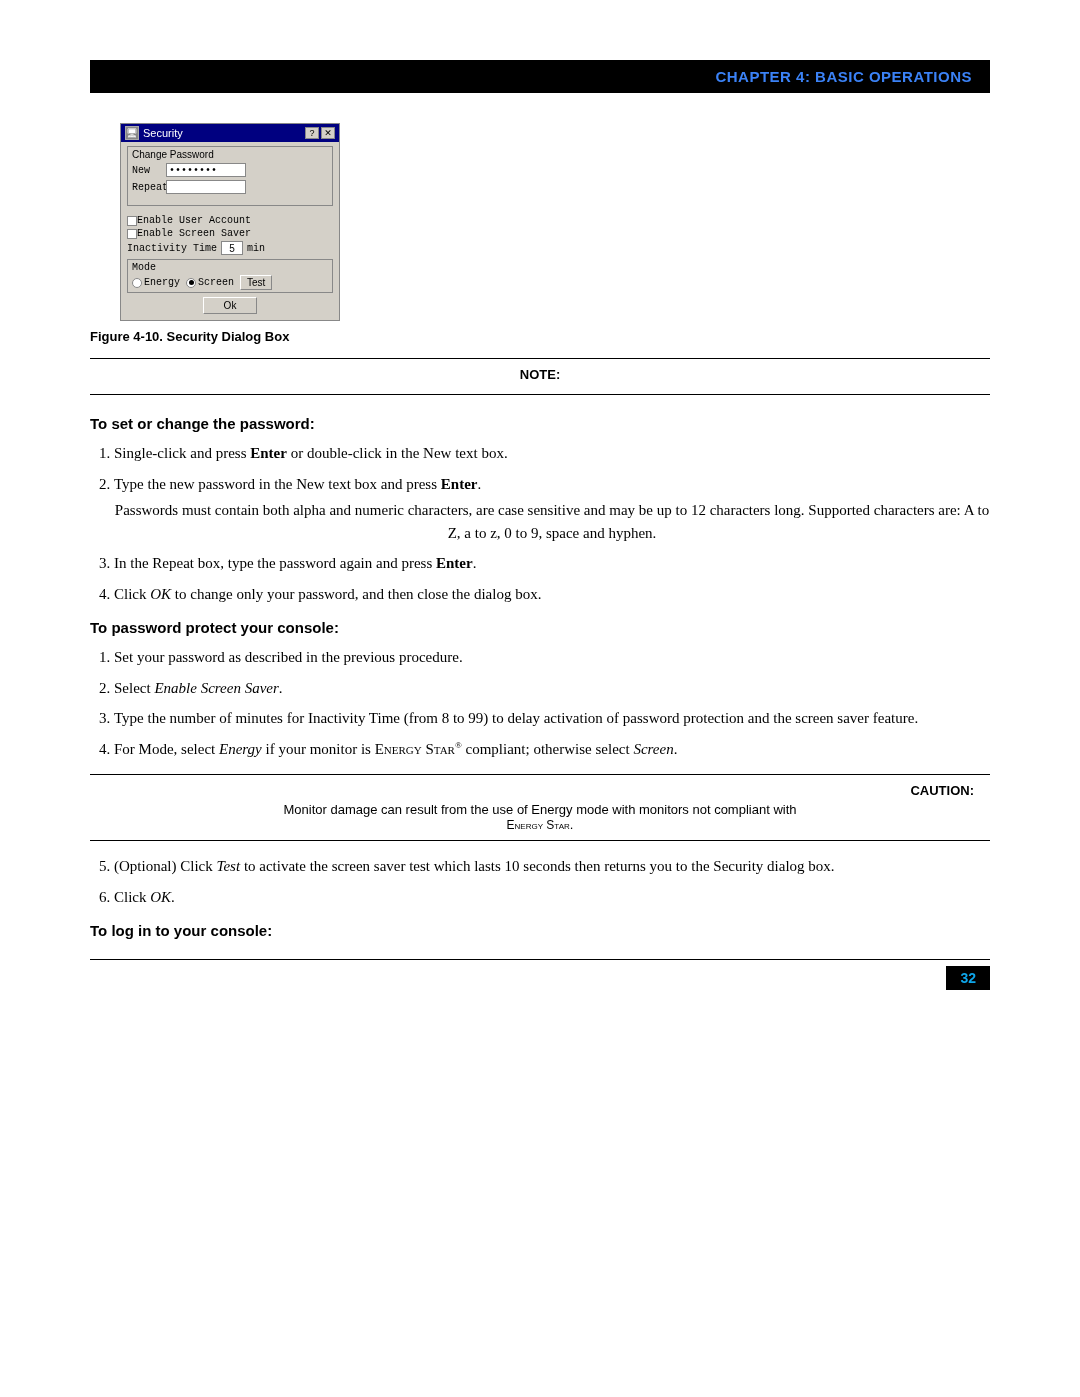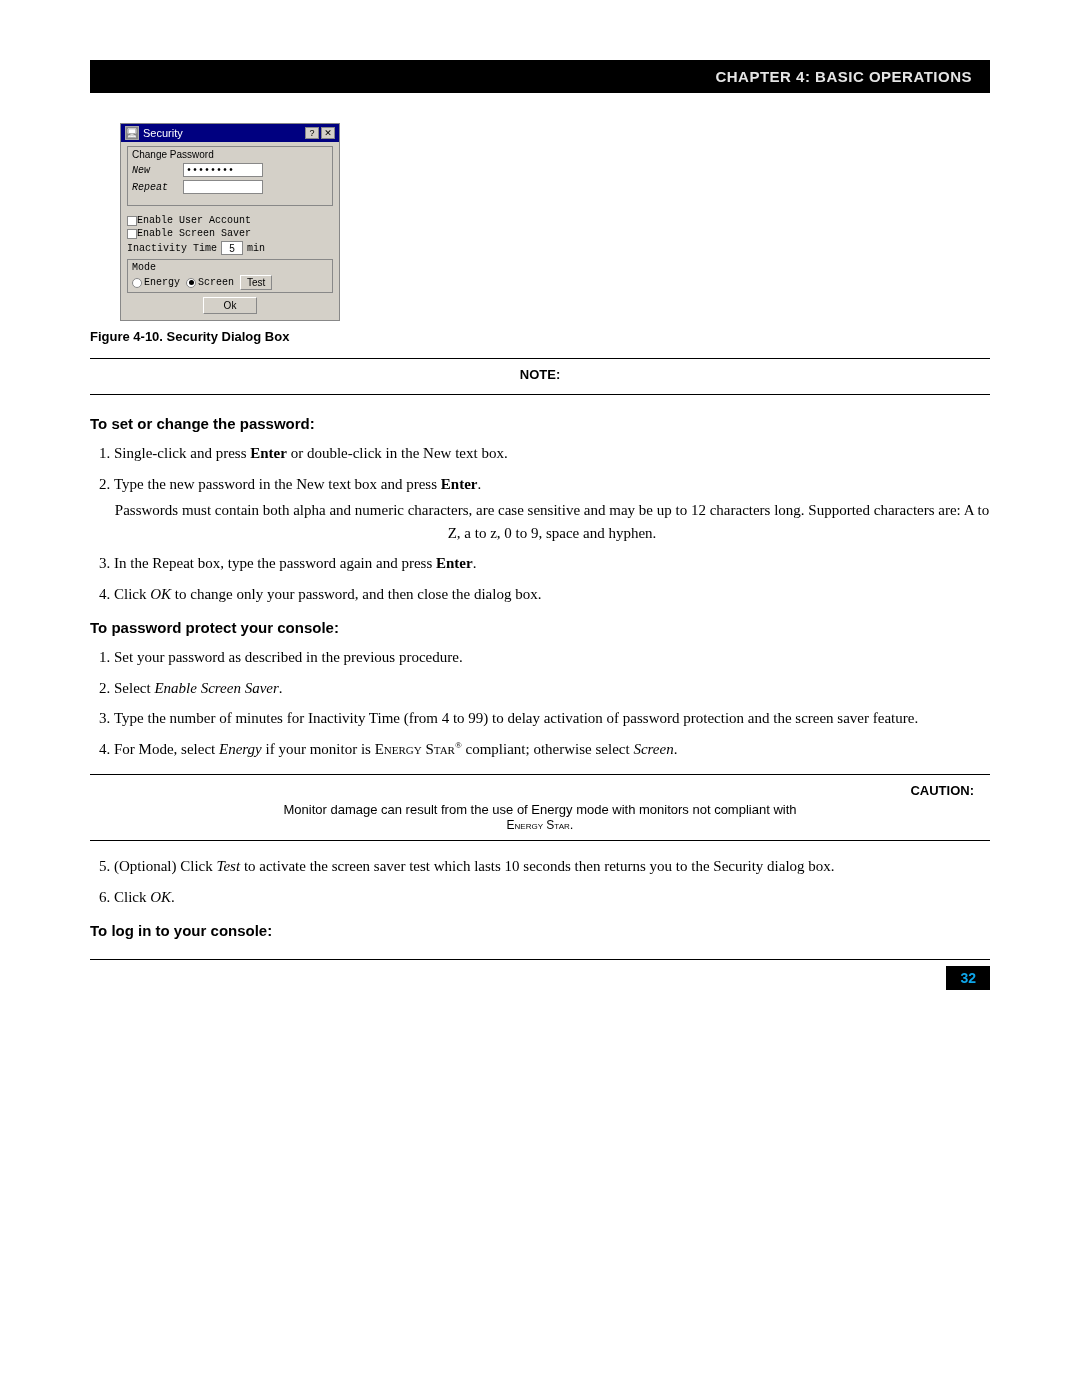--- a/index.html
+++ b/index.html
@@ -14,21 +14,21 @@
 
     .page-container {
       width: 900px;
       margin: 0 auto;
       padding: 60px 0 40px 0;
     }
 
     
     .chapter-header {
       background: #000000;
-      color: #e5e5e5;
+      color: #3b82f6;
       text-align: right;
       padding: 8px 18px;
       font-size: 15px;
       font-weight: bold;
       font-family: Arial, sans-serif;
       letter-spacing: 0.5px;
       margin-bottom: 30px;
     }
 
     
@@ -114,23 +114,22 @@
 
     .dialog-row {
       display: flex;
       align-items: center;
       margin-bottom: 3px;
       font-size: 10px;
       font-family: 'Courier New', monospace;
     }
 
     .dialog-label {
-      width: 51px;
-      font-size: 10px;
-      font-style: italic;
+      width: 34px;
+      font-size: 10px;
     }
 
     .dialog-input {
       background: #ffffff;
       border: 1px solid #888;
       height: 14px;
       width: 80px;
       font-size: 10px;
       font-family: 'Courier New', monospace;
       padding: 0 2px;
@@ -461,21 +460,21 @@
 
   <div class="section-heading">To password protect your console:</div>
   <ol class="instructions">
     <li>
       Set your password as described in the previous procedure.
     </li>
     <li>
       Select <em>Enable Screen Saver</em>.
     </li>
     <li>
-      Type the number of minutes for Inactivity Time (from 4 to 99) to delay activation of password protection and the screen saver feature.
+      Type the number of minutes for Inactivity Time (from 8 to 99) to delay activation of password protection and the screen saver feature.
     </li>
     <li>
       For Mode, select <em>Energy</em> if your monitor is <span style="font-variant:small-caps;">Energy Star</span><sup>®</sup> compliant; otherwise select <em>Screen</em>.
     </li>
   </ol>
 
   <div class="caution-box">
     <div class="caution-title">CAUTION:</div>
     <div class="caution-text">
       Monitor damage can result from the use of Energy mode with monitors not compliant with<br>

